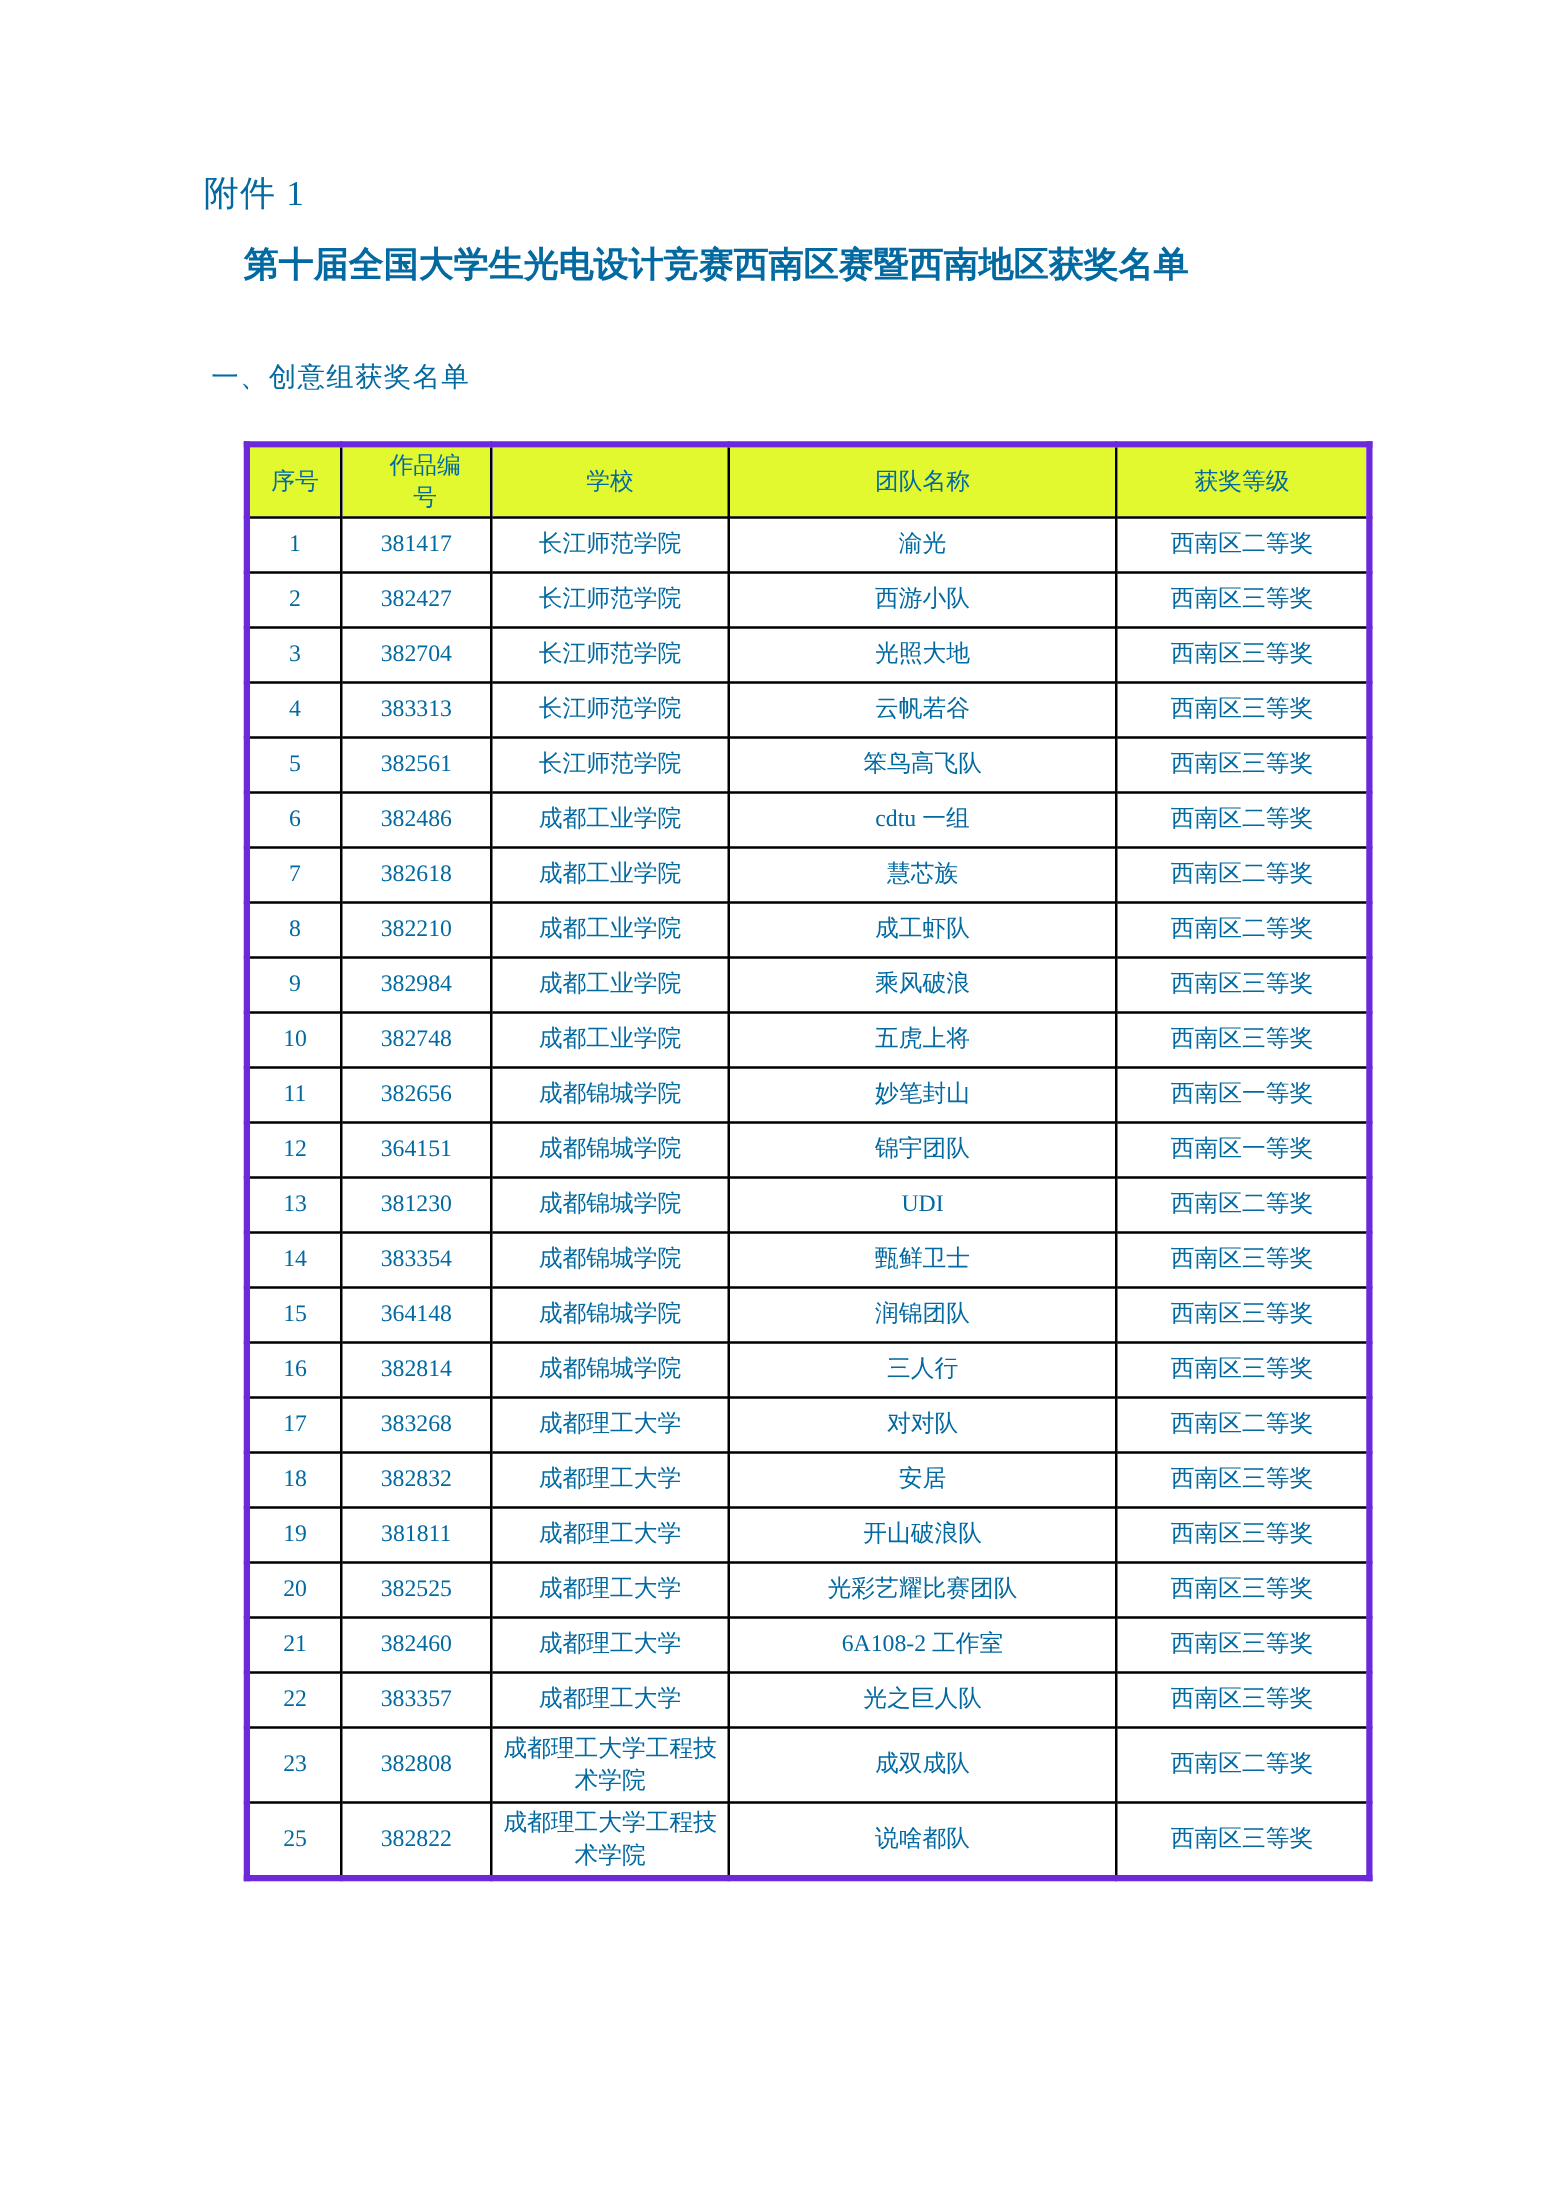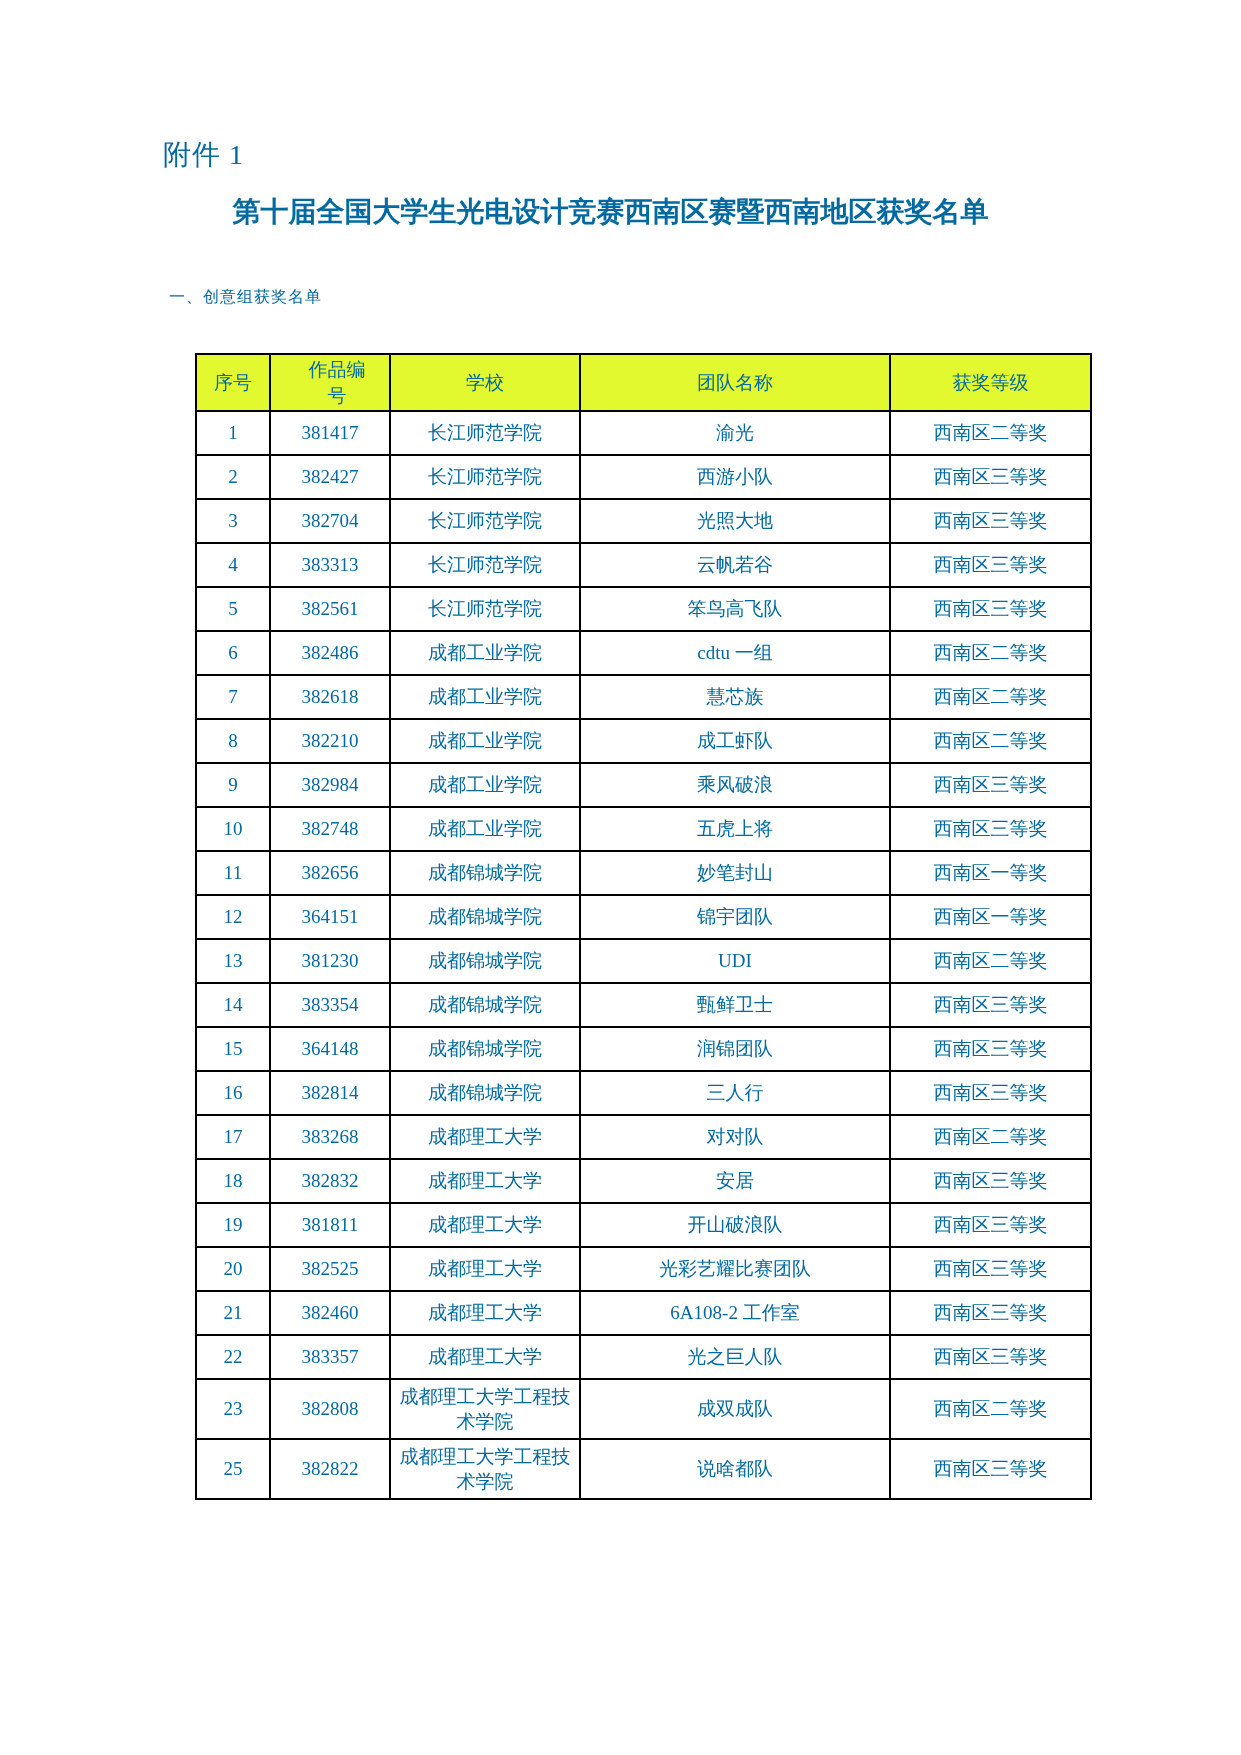--- a/index.html
+++ b/index.html
@@ -17,42 +17,42 @@
     left: 163px;
     top: 136px;
     font-size: 28px;
     letter-spacing: 1px;
   }
   .doc-title {
     position: absolute;
     left: 195px;
     top: 193px;
     width: 831px;
-    text-align: center;
+    text-align: left;
     font-size: 28px;
     font-weight: bold;
     white-space: nowrap;
   }
   .section-heading {
     position: absolute;
     left: 169px;
     top: 287px;
-    font-size: 16px;
+    font-size: 22px;
     font-family: Liberation Mono, monospace;
     font-weight: 500;
     letter-spacing: 1px;
   }
   table.award-table {
     position: absolute;
     left: 195px;
     top: 353px;
     width: 831px;
     border-collapse: collapse;
     table-layout: fixed;
-    border: 1px solid #6d28d9;
+    border: 5px solid #6d28d9;
     font-size: 19px;
   }
   .award-table th, .award-table td {
     border: 2px solid #000;
     text-align: center;
     vertical-align: middle;
     padding: 2px 6px;
     line-height: 1.35;
     overflow: hidden;
   }

